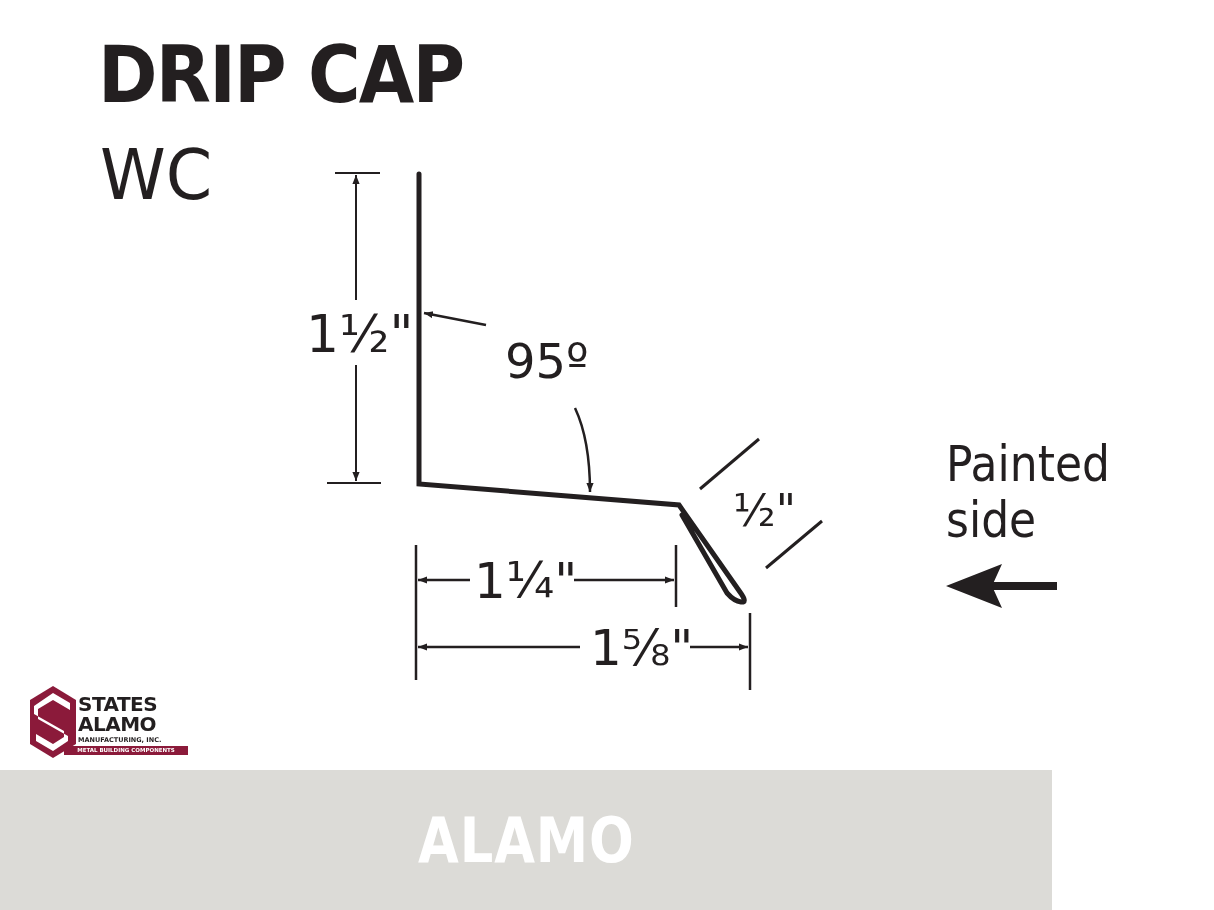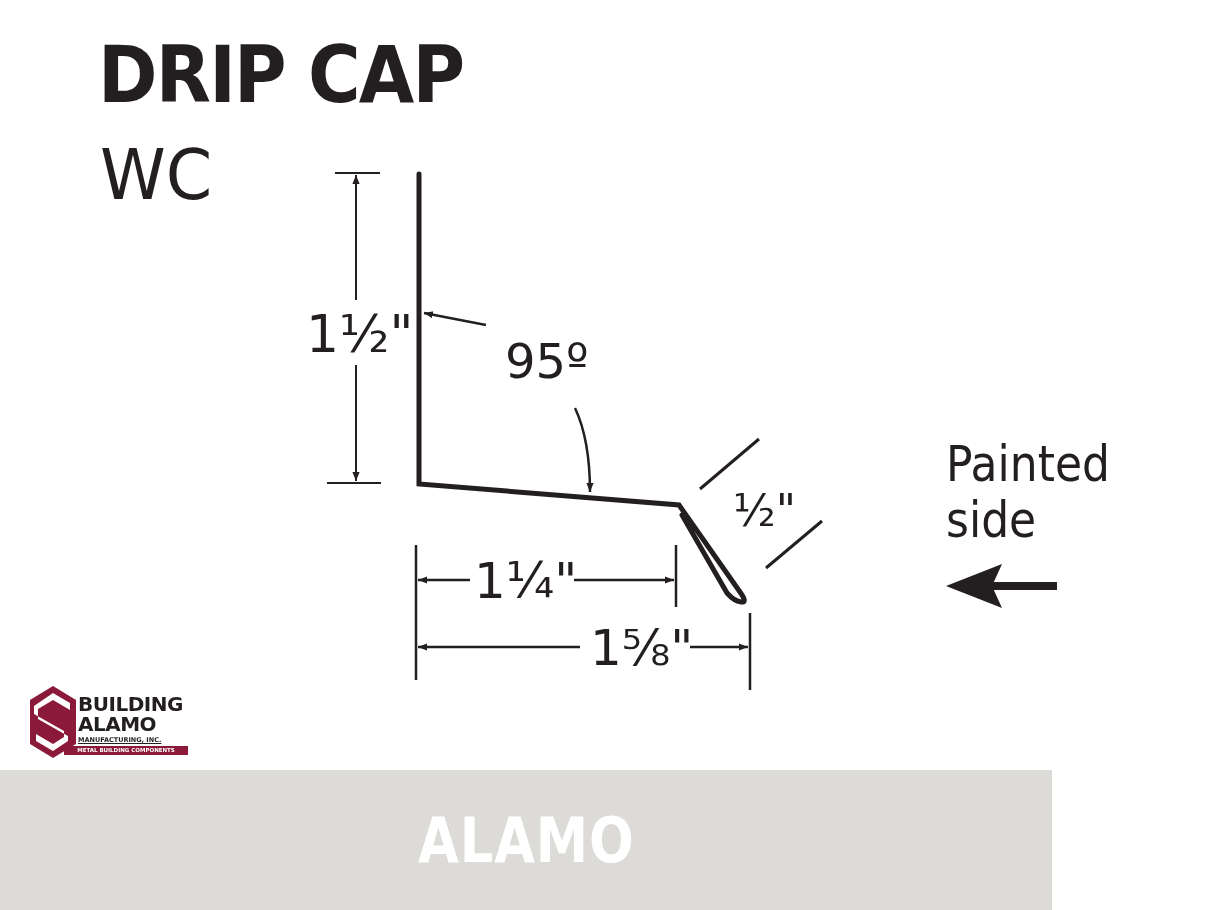--- a/index.html
+++ b/index.html
@@ -7,21 +7,21 @@
   .title { position:absolute; left:98px; top:36px; font-size:78px; font-weight:bold; letter-spacing:-2px; line-height:1; font-family:"DejaVu Sans", sans-serif; transform:scaleX(0.92); transform-origin:left top; }
   .code { position:absolute; left:100px; top:140px; font-size:70px; line-height:1; font-family:"DejaVu Sans", sans-serif; font-weight:normal; transform:scaleX(0.95); transform-origin:left top; }
   svg.diagram { position:absolute; left:0; top:0; }
   .lbl { font-family:"DejaVu Sans", sans-serif; fill:#231f20; }
   .painted { position:absolute; left:946px; top:436px; font-size:50px; line-height:56px; font-family:"DejaVu Sans", sans-serif; transform:scaleX(0.88); transform-origin:left top; }
   .footer { position:absolute; left:0; top:770px; width:1052px; height:140px; background:#dcdbd7; display:flex; align-items:center; justify-content:center; }
   .footer span { color:#ffffff; font-size:62px; font-weight:bold; font-family:"DejaVu Sans", sans-serif; letter-spacing:1px; transform:scaleX(0.85); display:inline-block; }
   .logo { position:absolute; left:30px; top:686px; width:160px; height:74px; }
   .logo-text1 { position:absolute; left:48px; top:8px; font-size:20px; font-weight:bold; line-height:20px; font-family:"DejaVu Sans", sans-serif; color:#231f20; letter-spacing:-0.5px; }
   .logo-text2 { position:absolute; left:48px; top:28px; font-size:20px; font-weight:bold; line-height:20px; font-family:"DejaVu Sans", sans-serif; color:#231f20; letter-spacing:-0.5px; }
-  .logo-text3 { position:absolute; left:48px; top:50px; font-size:6.5px; font-weight:bold; font-family:"DejaVu Sans", sans-serif; color:#231f20; white-space:nowrap;text-decoration:underline; }
+  .logo-text3 { position:absolute; left:48px; top:50px; font-size:6.5px; font-weight:bold; font-family:"DejaVu Sans", sans-serif; color:#231f20; white-space:nowrap; }
   .logo-band { position:absolute; left:34px; top:60px; width:124px; height:9px; background:#8b1a3a; color:#fff; font-size:5.5px; font-weight:bold; font-family:"DejaVu Sans", sans-serif; line-height:9px; text-align:center; white-space:nowrap; }
 </style>
 </head>
 <body>
 
 <div class="title">DRIP CAP</div>
 <div class="code">WC</div>
 
 <svg class="diagram" width="1214" height="770" viewBox="0 0 1214 770">
   <defs>
@@ -78,21 +78,21 @@
 <div class="painted">
   <div>Painted</div>
   <div>side</div>
 </div>
 
 <div class="logo">
   <svg width="46" height="72" viewBox="0 0 46 72" style="position:absolute;left:0;top:0;">
     <path d="M23,0 L46,14 L46,58 L23,72 L0,58 L0,14 Z" fill="#8b1a3a"></path>
     <path d="M23,7 L40,17 L40,24 L23,14 L8,23 L8,33 L38,50 L38,55 L23,65 L6,55 L6,48 L23,58 L34,51 L34,45 L4,28 L4,20 Z" fill="#ffffff"></path>
   </svg>
-  <div class="logo-text1">BUILDING</div>
+  <div class="logo-text1">STATES</div>
   <div class="logo-text2">ALAMO</div>
   <div class="logo-text3">MANUFACTURING, INC.</div>
   <div class="logo-band">METAL BUILDING COMPONENTS</div>
 </div>
 
 <div class="footer">
   <span>ALAMO</span>
 </div>
 
 </body></html>

